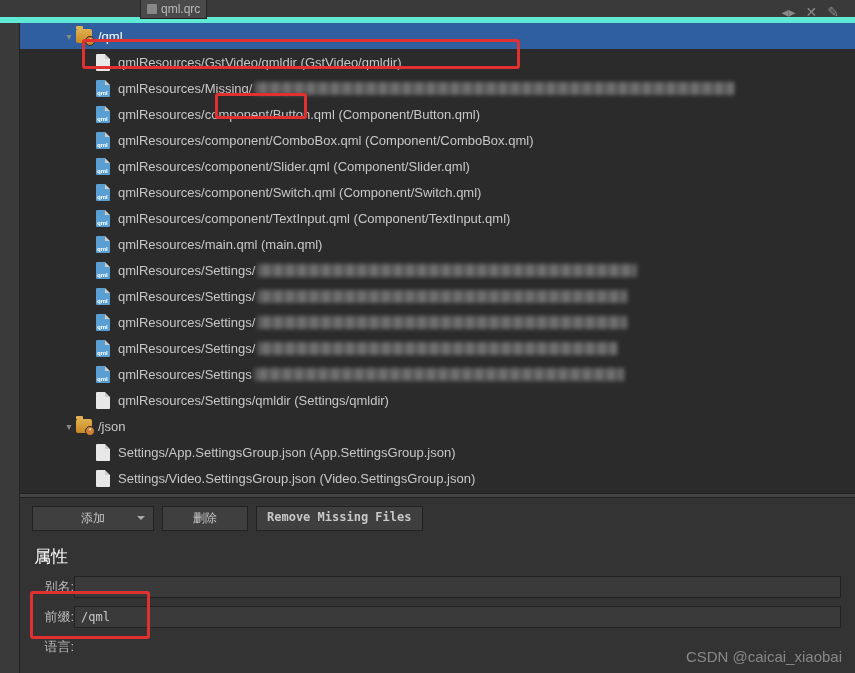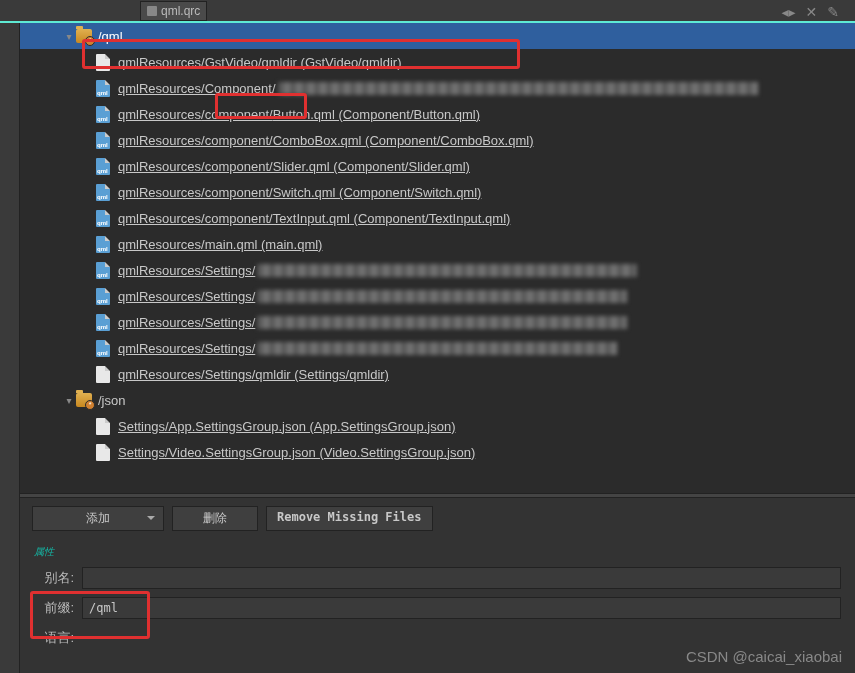--- a/index.html
+++ b/index.html
@@ -9,21 +9,21 @@
   color: #c8c8c8;
   font-size: 13px;
   width: 855px;
   height: 673px;
   overflow: hidden;
   position: relative;
 }
 .tabbar {
   height: 23px;
   background: #3a3a3a;
-  border-bottom: 2px solid #5eead4;
+  border-bottom: 6px solid #5eead4;
   display: flex;
   align-items: center;
   padding-left: 140px;
 }
 .tab {
   display: flex;
   align-items: center;
   gap: 4px;
   padding: 2px 6px;
   background: #4a4a4a;
@@ -95,21 +95,21 @@
 .file-icon::after {
   content: ""; position: absolute; top: 0; right: 0;
   border-top: 5px solid #2b2b2b; border-left: 5px solid #ccc;
 }
 .file-icon.qml { background: #5a9fd4; }
 .file-icon.qml::before {
   content: "qml"; position: absolute; bottom: 1px; left: 1px;
   font-size: 6px; color: #fff; font-weight: bold;
 }
 .child { padding-left: 42px; }
-.child2 { padding-left: 76px; text-decoration: underline; }
+.child2 { padding-left: 76px; }
 .blur {
   display: inline-block;
   background: repeating-linear-gradient(90deg,#555 0,#555 4px,#666 4px,#666 8px,#777 8px,#777 12px);
   height: 13px;
   filter: blur(2px);
   vertical-align: middle;
 }
 .redbox {
   position: absolute;
   border: 3px solid #e03030;
@@ -137,38 +137,37 @@
 }
 .btn {
   background: #3f3f3f;
   border: 1px solid #222;
   color: #c8c8c8;
   font-size: 12px;
   padding: 3px 0;
   text-align: center;
   cursor: default;
 }
-.btn.dd { width: 132px; position: relative; }
+.btn.dd { width: 122px; position: relative; }
 .btn.dd::after {
   content: ""; position: absolute; right: 8px; top: 9px;
   border-top: 4px solid #aaa; border-left: 4px solid transparent; border-right: 4px solid transparent;
 }
 .btn.plain { width: 86px; }
 .btn.mono { font-family: monospace; padding: 3px 10px; font-weight: bold; }
 .sect-label {
   padding: 6px 14px 4px;
-  font-size: 10px;
-  color: #14b8a6;
-  font-style: italic;
+  font-size: 17px;
+  color: #ffffff;
 }
 .proprow {
   display: flex;
   align-items: center;
   padding: 4px 14px;
-  gap: 8px;
+  gap: 0;
 }
 .proprow .lbl { width: 40px; text-align: right; color: #bbb; font-size: 13px; }
 .proprow input {
   flex: 1;
   background: #3a3a3a;
   border: 1px solid #222;
   color: #c8c8c8;
   padding: 3px 6px;
   font-family: monospace;
   font-size: 12px;
@@ -208,21 +207,21 @@
     <span>/qml</span>
   </div>
 
   <div id="qml-children">
       <div class="tree-row child2">
         <span class="file-icon"></span>
         <span>qmlResources/GstVideo/qmldir (GstVideo/qmldir)</span>
       </div>
       <div class="tree-row child2">
         <span class="file-icon qml"></span>
-        <span>qmlResources/Component/</span>
+        <span>qmlResources/Missing/</span>
         <span class="blur" style="width: 480px; margin-left: 2px;"></span>
       </div>
       <div class="tree-row child2">
         <span class="file-icon qml"></span>
         <span>qmlResources</span>
         <span>/component/</span>
         <span>Button.qml (Component/Button.qml)</span>
       </div>
       <div class="tree-row child2">
         <span class="file-icon qml"></span>
@@ -256,20 +255,25 @@
       </div>
       <div class="tree-row child2">
         <span class="file-icon qml"></span>
         <span>qmlResources/Settings/</span>
         <span class="blur" style="width: 370px; margin-left: 2px;"></span>
       </div>
       <div class="tree-row child2">
         <span class="file-icon qml"></span>
         <span>qmlResources/Settings/</span>
         <span class="blur" style="width: 360px; margin-left: 2px;"></span>
+      </div>
+      <div class="tree-row child2">
+        <span class="file-icon qml"></span>
+        <span>qmlResources/Settings</span>
+        <span class="blur" style="width: 370px; margin-left: 2px;"></span>
       </div>
       <div class="tree-row child2">
         <span class="file-icon"></span>
         <span>qmlResources/Settings/qmldir (Settings/qmldir)</span>
       </div>
     </div>
 
   <div class="tree-row child">
     <span class="expand">▾</span>
     <span class="folder-icon">

